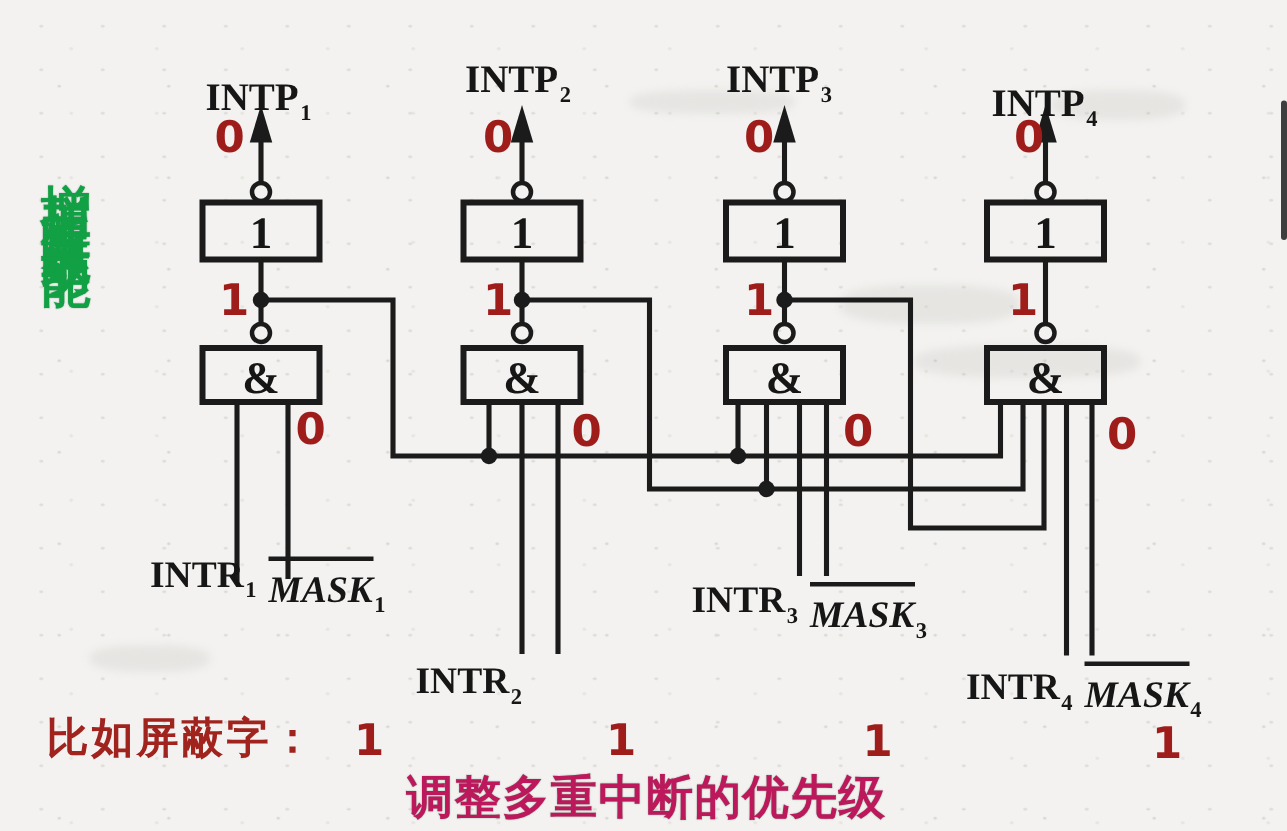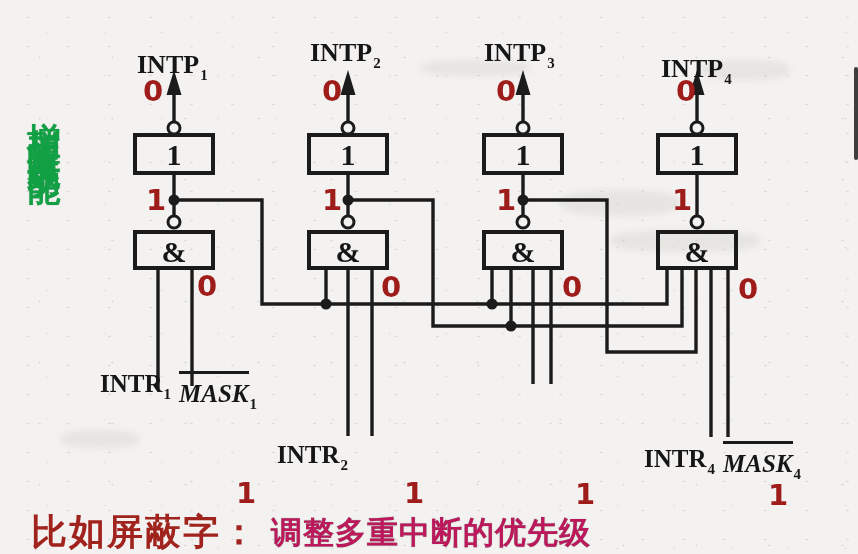--- a/index.html
+++ b/index.html
@@ -38,21 +38,21 @@
     font-weight:bold;font-size:33px;color:#12a044;letter-spacing:7px;
     text-shadow:0 0 1px rgba(8,90,40,.55);
   }
   .cn-foot{
     font-family:"DejaVu Sans","Liberation Sans",sans-serif;
     font-weight:bold;font-size:31px;color:#be185d;letter-spacing:1px;
     text-shadow:0 0 1px rgba(8,90,40,.55);
   }
   .maskword{
     font-family:"DejaVu Sans","Liberation Sans",sans-serif;
-    font-weight:bold;font-size:36px;color:#a0231e;letter-spacing:2px;margin-top:36px;
+    font-weight:bold;font-size:28px;color:#a0231e;letter-spacing:2px;
   }
   #edgebar{position:absolute;left:854px;top:67px;width:4px;height:93px;background:#3e3e3e;border-radius:2px;}
 </style>
 </head>
 <body>
 
 <div id="stage">
   <div id="paper"></div>
   <div class="smudge" style="left:560px;top:190px;width:120px;height:26px;"></div>
   <div class="smudge" style="left:610px;top:230px;width:150px;height:22px;"></div>
@@ -163,20 +163,24 @@
   <div class="txt rv" style="left:562px;top:273px;">0</div>
   <div class="txt rv" style="left:738px;top:275px;">0</div>
 
   <div class="txt sig" style="left:100px;top:371px;">
     <span><span>INTR</span><span class="sub">1</span></span>
     <span><span class="ov">MASK</span><span class="sub">1</span></span>
   </div>
   <div class="txt sig" style="left:277px;top:442px;justify-content:center;">
     <span><span>INTR</span><span class="sub">2</span></span>
   </div>
+  <div class="txt sig" style="left:461px;top:388px;">
+    <span><span>INTR</span><span class="sub">3</span></span>
+    <span><span class="ov">MASK</span><span class="sub">3</span></span>
+  </div>
   <div class="txt sig" style="left:644px;top:441px;align-items:center;">
     <span><span>INTR</span><span class="sub">4</span></span>
     <span><span class="ov">MASK</span><span class="sub">4</span></span>
   </div>
 
   <div class="txt cn-side" style="left:28px;top:96px;height:330px;">增加中断屏蔽功能</div>
 
   <div class="txt maskword" style="left:31px;top:478px;">比如屏蔽字：</div>
   <div class="txt rv" style="left:236px;top:479px;">1</div>
   <div class="txt rv" style="left:404px;top:479px;">1</div>

